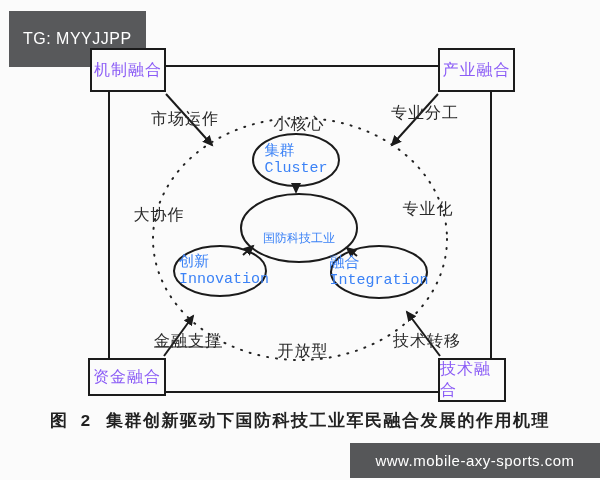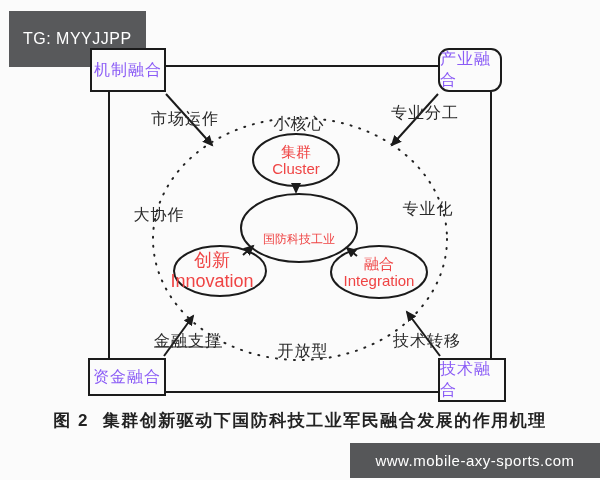--- a/index.html
+++ b/index.html
@@ -13,48 +13,48 @@
     color:#fff;font-size:15px;line-height:35px;text-align:center;letter-spacing:.5px;}
 
   
   svg.diagram-lines{position:absolute;left:0;top:0;}
 
   
   .corner-box{position:absolute;box-sizing:border-box;border:2px solid #1b1b1b;background:#fbfbfb;
     display:flex;align-items:center;justify-content:center;font-size:16px;color:#8b5cf6;
     letter-spacing:1px;font-family:Liberation Serif, serif;}
   .box-tl{left:90px;top:48px;width:76px;height:44px;}
-  .box-tr{left:438px;top:48px;width:64px;height:44px;border-radius:11px;}
+  .box-tr{left:438px;top:48px;width:77px;height:44px;}
   .box-bl{left:88px;top:358px;width:78px;height:38px;}
   .box-br{left:438px;top:358px;width:68px;height:44px;}
 
   
   .edge-label{position:absolute;transform:translate(-50%,-50%);font-size:16px;color:#2b2b2b;
     letter-spacing:1px;white-space:nowrap;font-family:"DejaVu Serif","Liberation Serif",serif;}
   .lbl-market{left:185px;top:119px;}
   .lbl-core{left:299px;top:124px;}
   .lbl-division{left:425px;top:113px;}
   .lbl-collab{left:159px;top:215px;}
   .lbl-special{left:428px;top:209px;}
   .lbl-finance{left:188px;top:341px;text-decoration:underline;}
   .lbl-open{left:303px;top:351px;}
   .lbl-transfer{left:427px;top:341px;}
 
   
-  .ellipse-text{position:absolute;transform:translate(-50%,-50%);text-align:center;color:#ef4444;
-    font-family:Liberation Sans, sans-serif;line-height:1.15;white-space:nowrap;}
+  .ellipse-text{position:absolute;transform:translate(-50%,-50%);color:#3b82f6;
+    font-family:Liberation Mono, monospace;line-height:1.15;white-space:nowrap;}
   .et-cluster{left:296px;top:160px;font-size:15px;}
   .et-center{left:299px;top:240px;font-size:12px;}
-  .et-innovation{left:212px;top:271px;font-size:18px;}
+  .et-innovation{left:224px;top:271px;font-size:15px;}
   .et-integration{left:379px;top:272px;font-size:15px;}
 
   
   .caption{position:absolute;left:0;top:409px;width:600px;text-align:center;font-size:17px;
     font-weight:bold;color:#222;letter-spacing:1.5px;white-space:nowrap;}
-  .caption .fig-no{margin-right:14px;}
+  .caption .fig-no{margin-right:14px;font-family:Liberation Mono, monospace;}
 </style>
 </head>
 <body>
 
 <div class="screenshot">
 
   <svg class="diagram-lines" width="600" height="480" viewBox="0 0 600 480">
     <defs>
       <marker id="arrow" markerUnits="userSpaceOnUse" markerWidth="12" markerHeight="10" refX="9" refY="5" orient="auto">
         <path d="M0,0 L11,5 L0,10 z" fill="#1b1b1b"></path>

